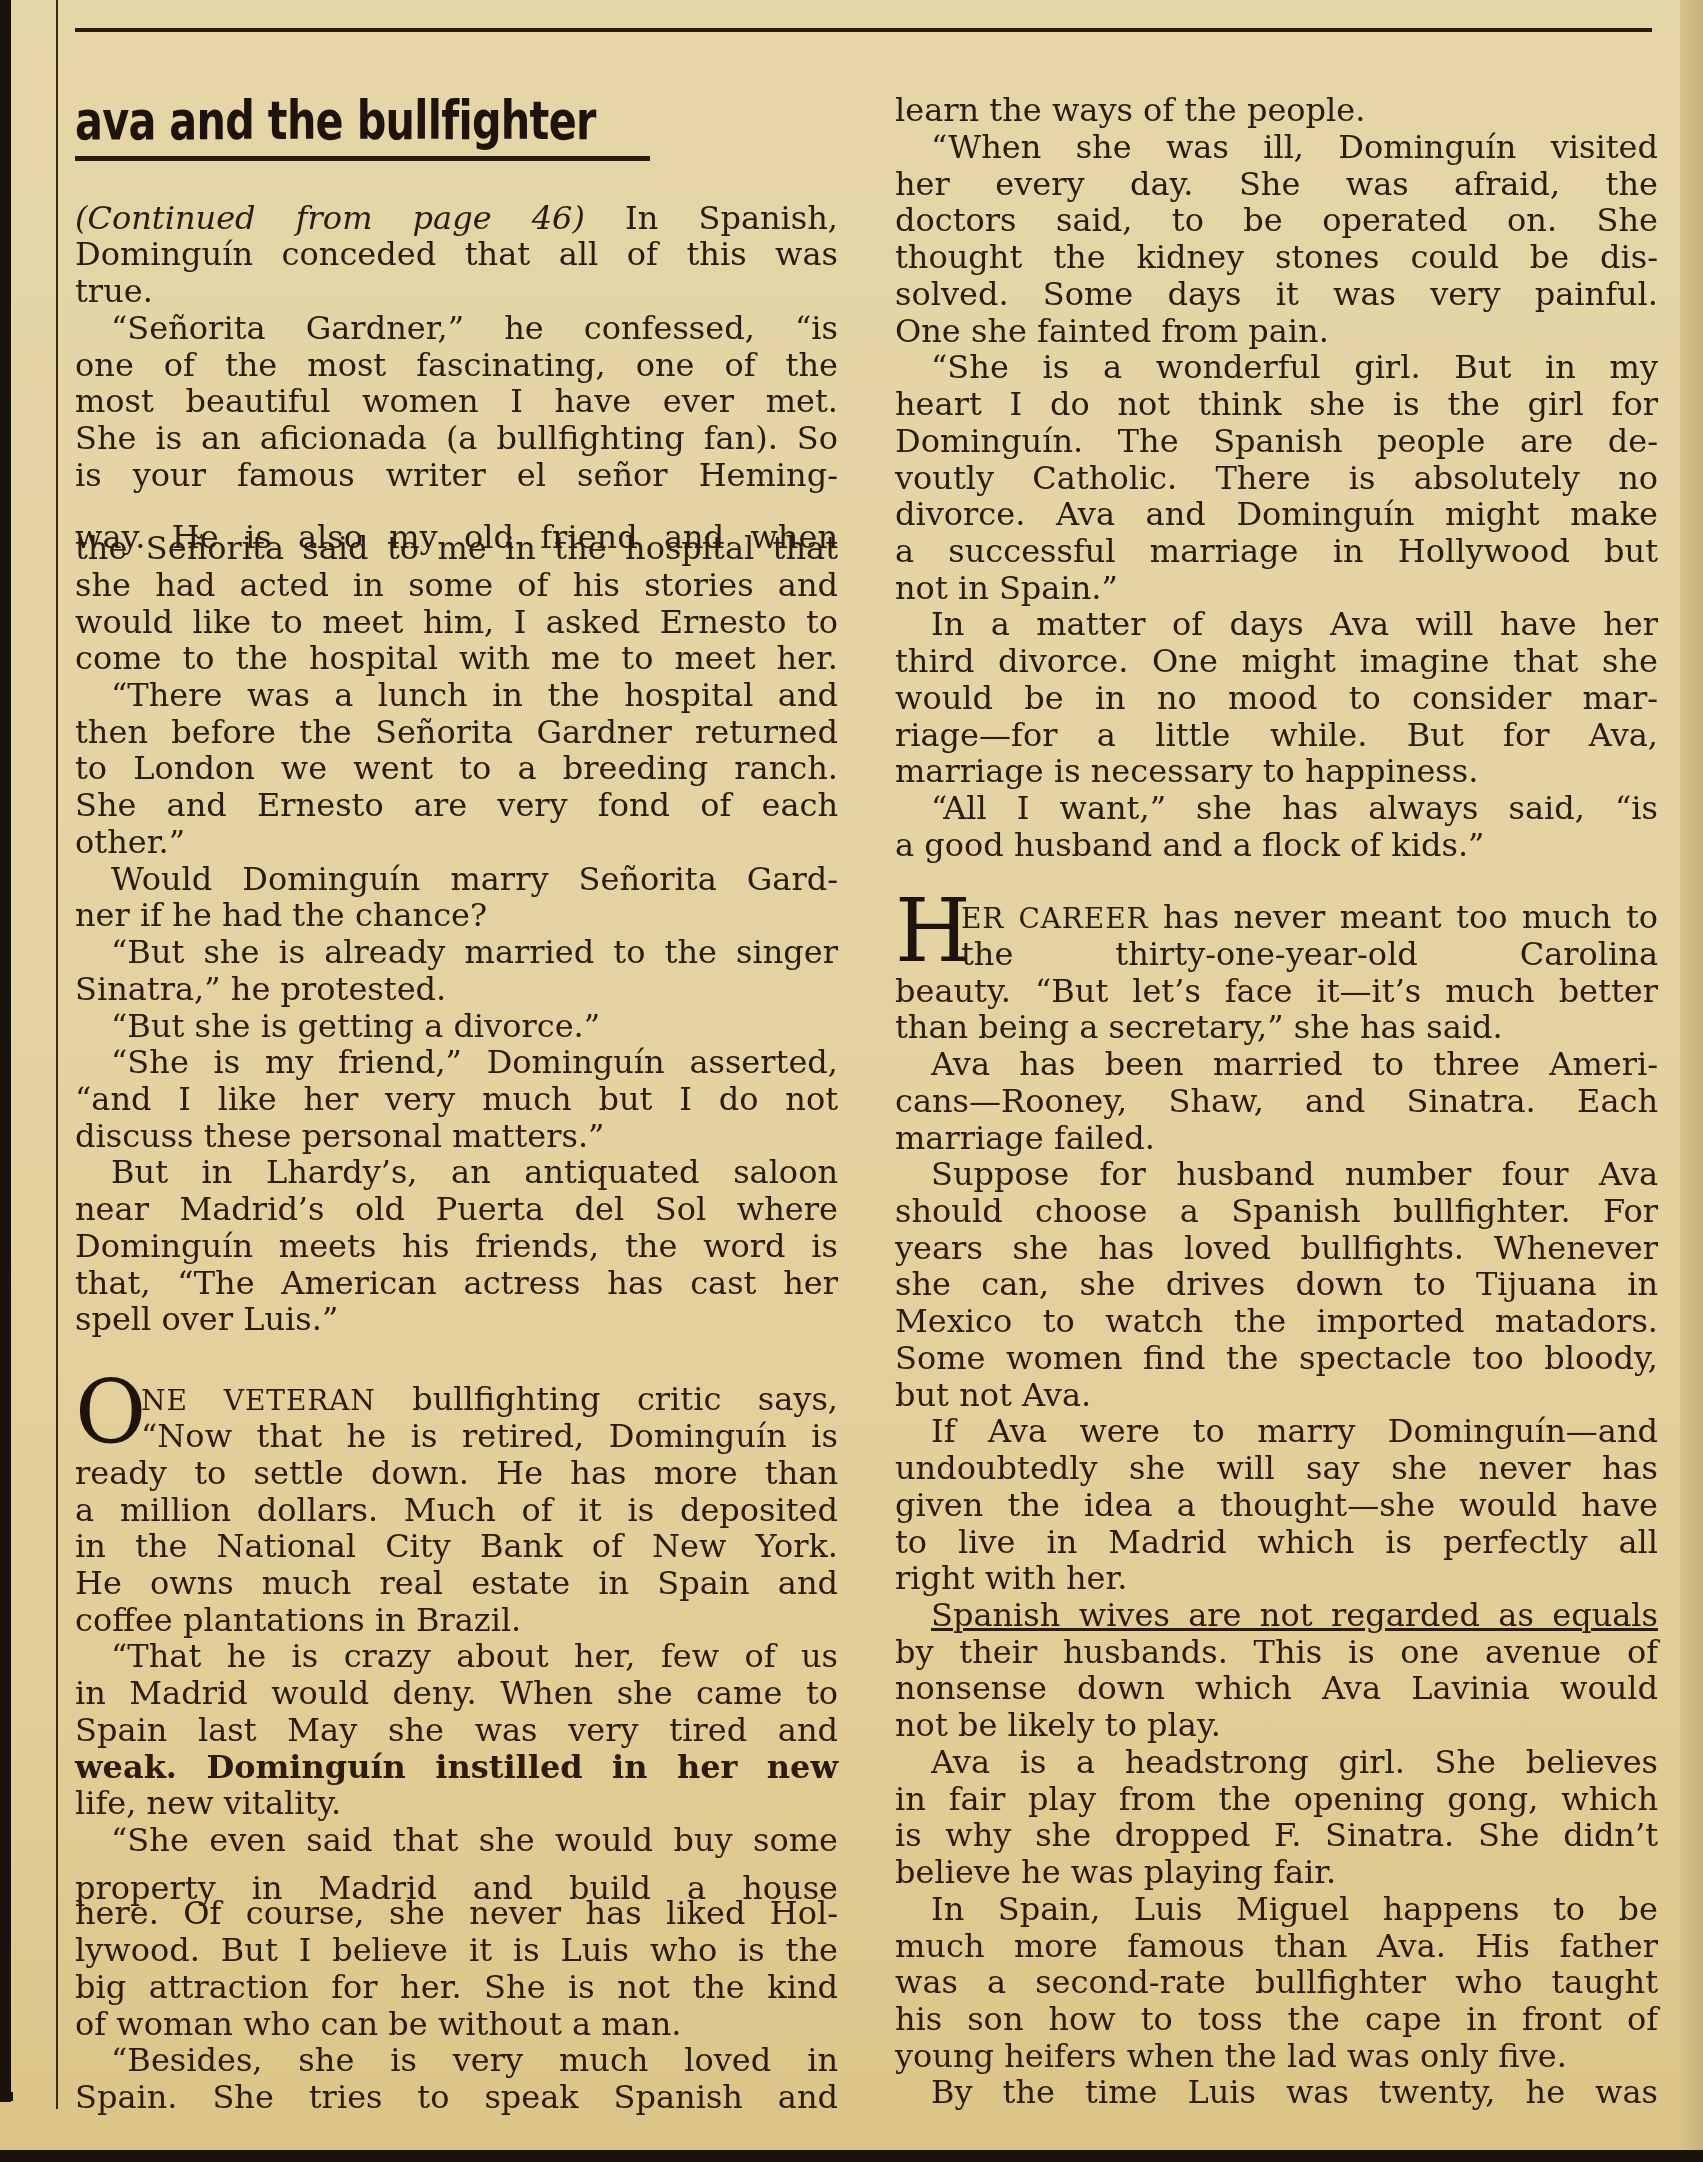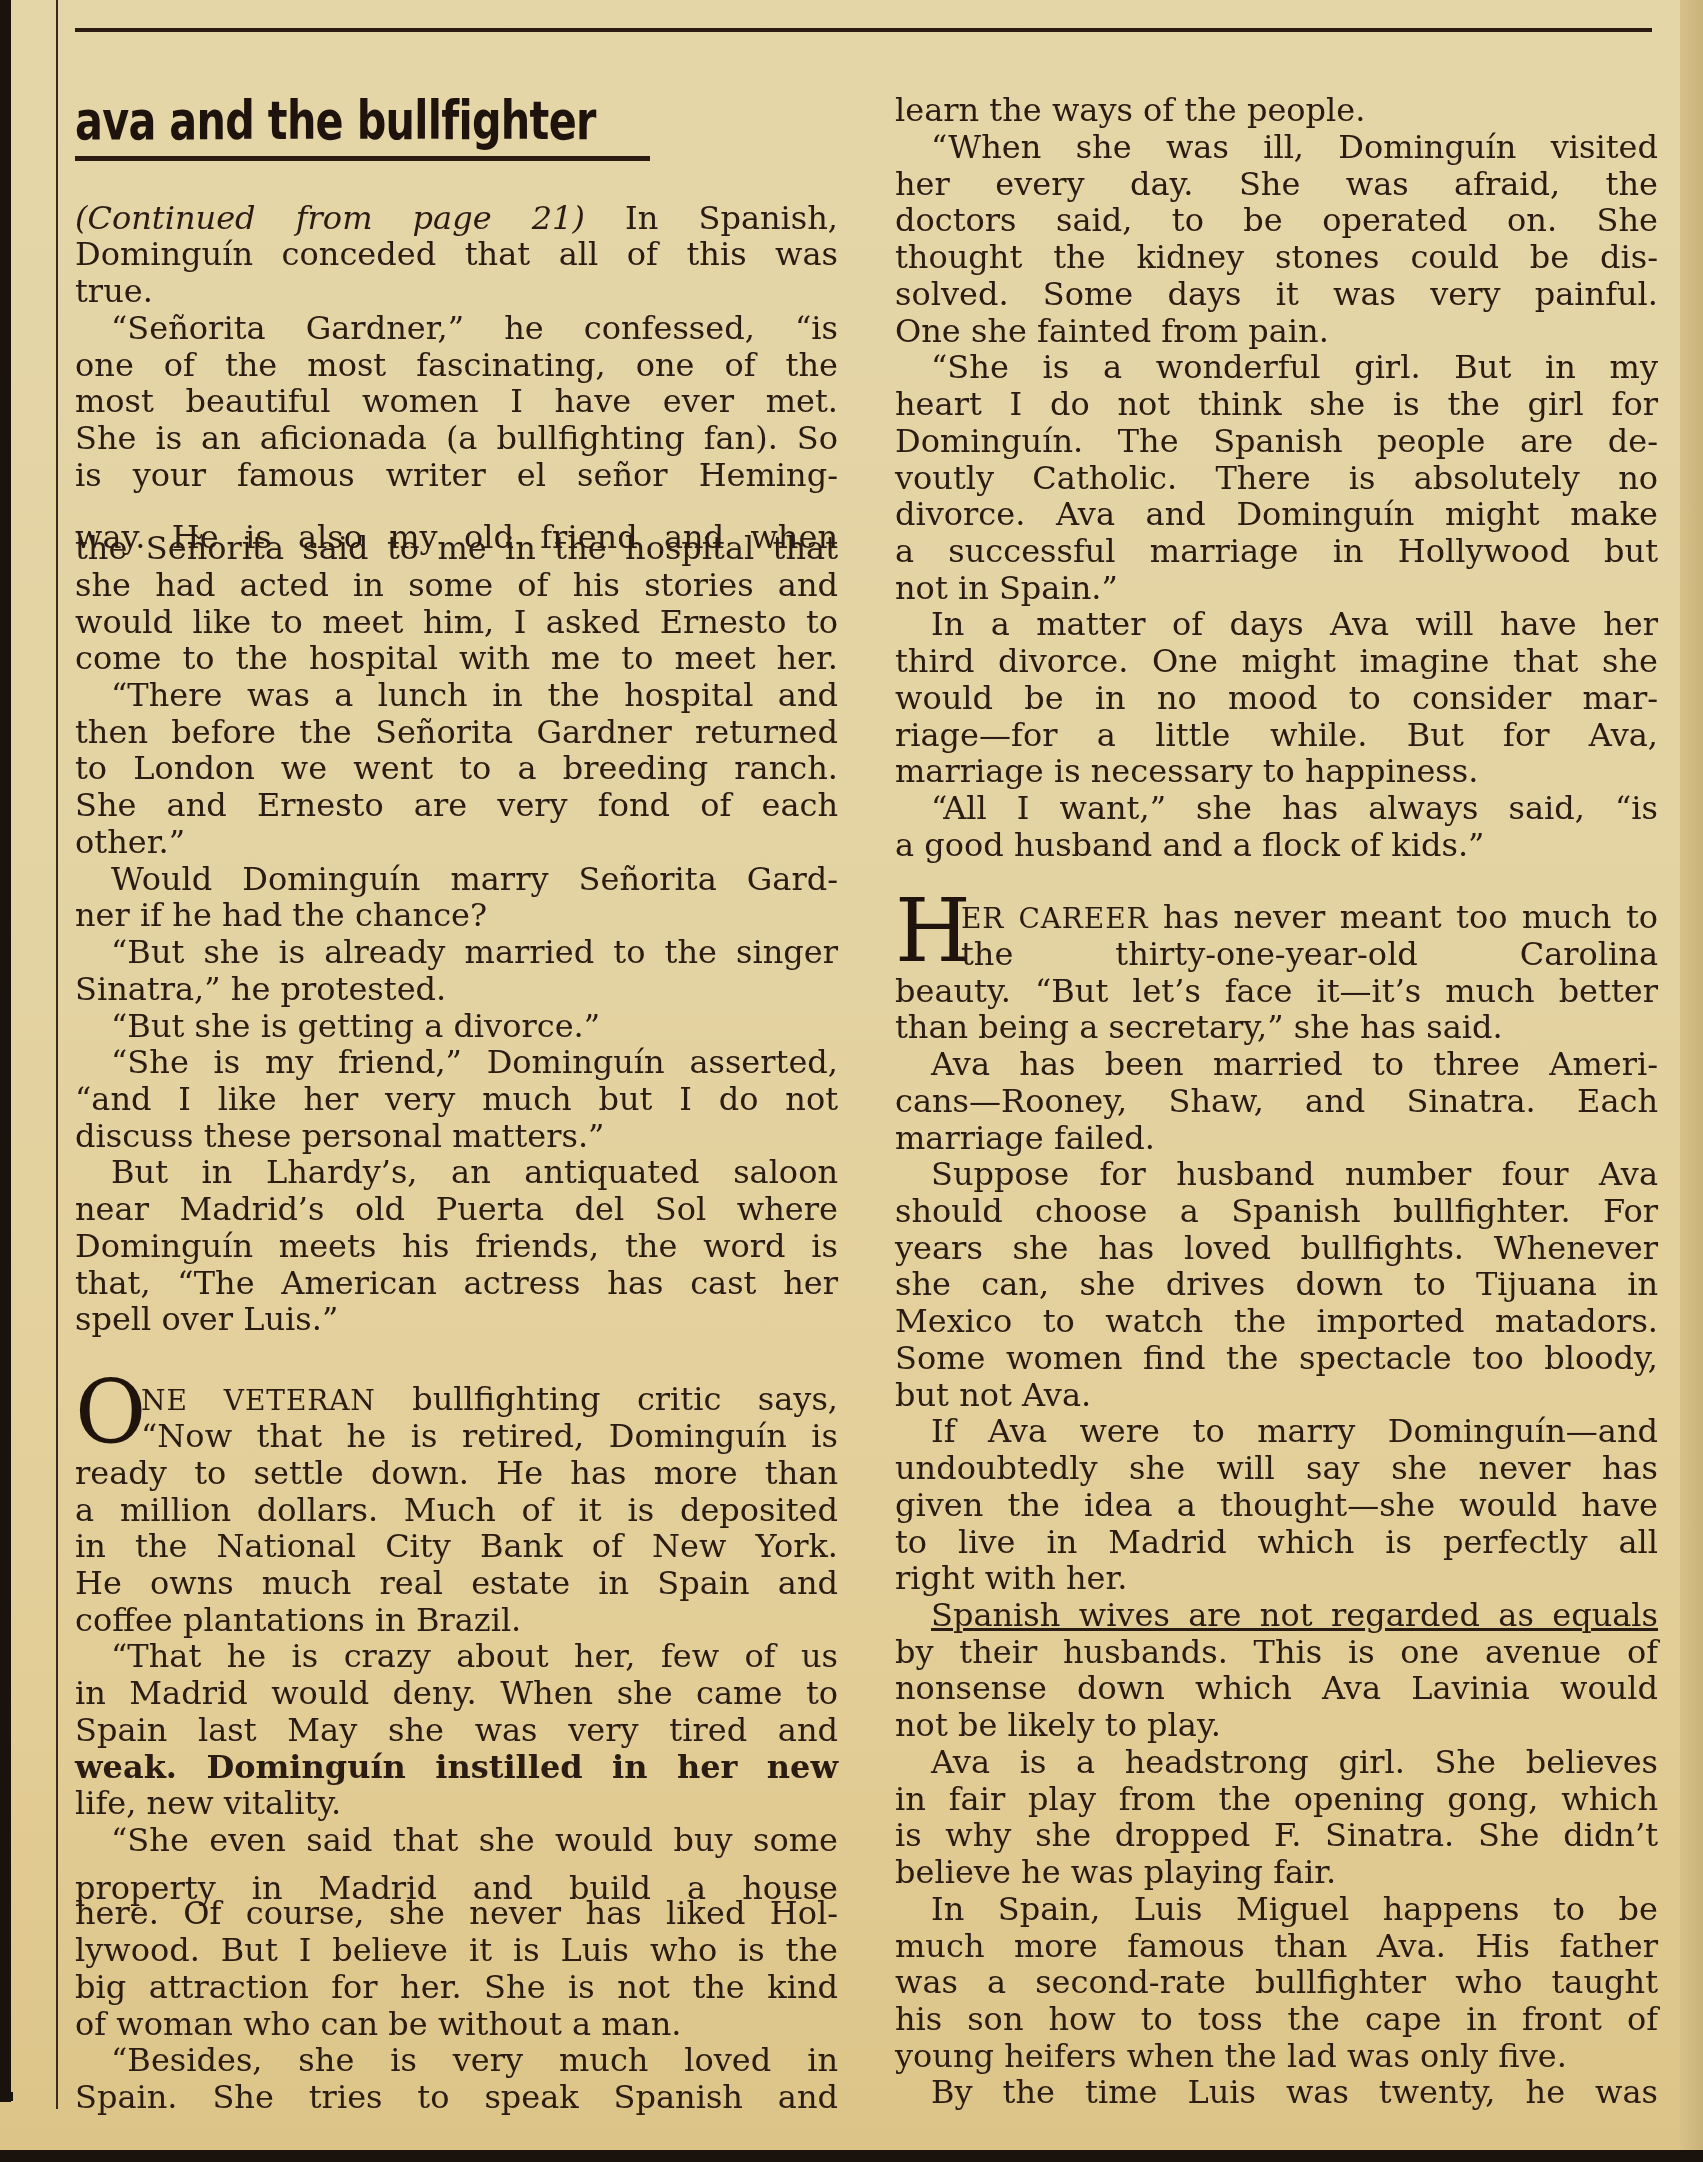--- a/index.html
+++ b/index.html
@@ -77,21 +77,21 @@
   <div class="left-border-foot"></div>
   <div class="inner-rule"></div>
   <div class="top-rule"></div>
   <div class="right-edge"></div>
   <div class="bottom-edge"></div>
 
   <div class="headline">ava and the bullfighter</div>
   <div class="headline-rule"></div>
 
   <div class="column col-left" id="col-left">
-      <div class="line" style="top: 200px;"><span class="it">(Continued from page 21)</span> In Spanish,</div>
+      <div class="line" style="top: 200px;"><span class="it">(Continued from page 46)</span> In Spanish,</div>
       <div class="line" style="top: 236px;">Dominguín conceded that all of this was</div>
       <div class="line last" style="top: 273px;">true.</div>
       <div class="line indent" style="top: 310px;">“Señorita Gardner,” he confessed, “is</div>
       <div class="line" style="top: 347px;">one of the most fascinating, one of the</div>
       <div class="line" style="top: 383px;">most beautiful women I have ever met.</div>
       <div class="line" style="top: 420px;">She is an aficionada (a bullfighting fan). So</div>
       <div class="line" style="top: 457px;">is your famous writer el señor Heming-</div>
       <div class="line" style="top: 507px; margin-top: 12px;">way. He is also my old friend and when</div>
       <div class="line" style="top: 530px;">the Señorita said to me in the hospital that</div>
       <div class="line" style="top: 567px;">she had acted in some of his stories and</div>

